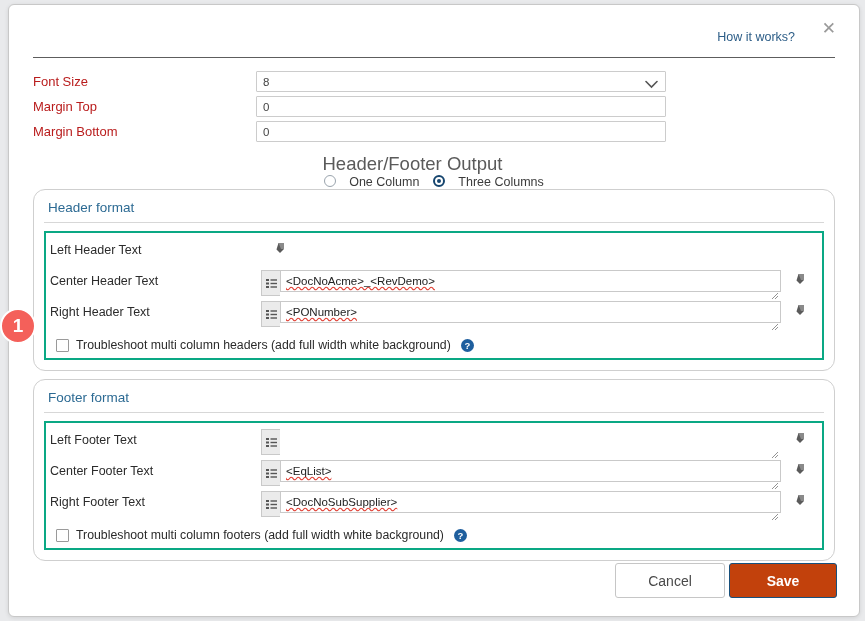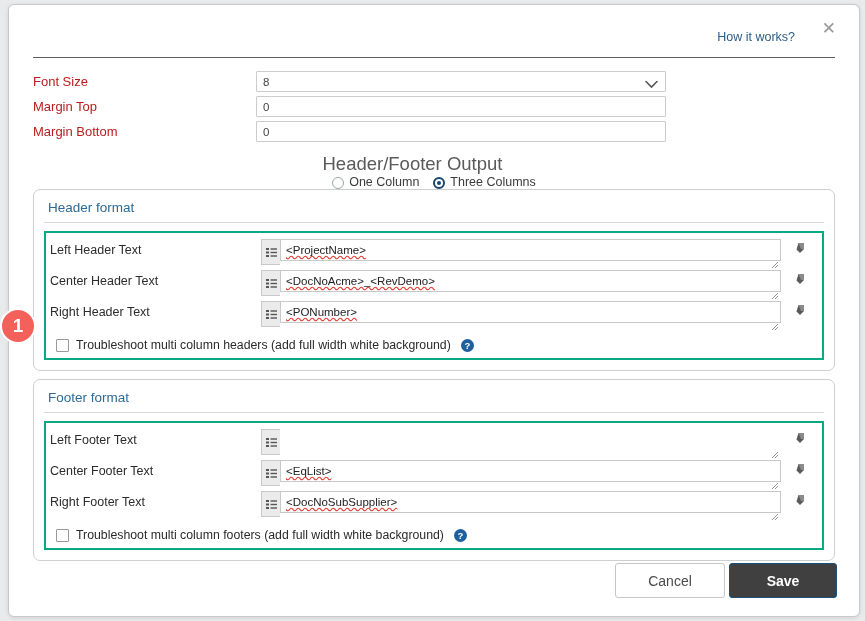--- a/index.html
+++ b/index.html
@@ -101,21 +101,21 @@
     height: 28px;
     flex-direction: column;
   }
   .output-title {
     font-size: 18.5px;
     color: #5a5a5a;
     width: 223px;
     font-weight: 400;
   }
   .radio-grp { display: flex; align-items: center; gap: 14px; }
-  .radio-opt { display: flex; align-items: flex-end; gap: 5px; cursor: pointer; }
+  .radio-opt { display: flex; align-items: flex-start; gap: 13px; cursor: pointer; }
   .radio-dot {
     width: 12px; height: 12px;
     border-radius: 50%;
     border: 1.5px solid #9aa4ad;
     background: #fff;
     display: inline-block;
     position: relative;
   }
   .radio-dot.on { border-color: #16456e; border-width: 2px; }
   .radio-dot.on::after {
@@ -124,21 +124,21 @@
     left: 2px; top: 2px;
     width: 4px; height: 4px;
     border-radius: 50%;
     background: #16456e;
   }
   .radio-label { font-size: 12.5px; color: #3b3b3b; }
   
   .panel {
     margin: 8px 24px 0 24px;
     border: 1px solid #cfcfcf;
-    border-radius: 7px;
+    border-radius: 12px;
     background: #fff;
     padding: 8px 10px 10px 10px;
   }
   .panel-title {
     font-size: 13.5px;
     color: #2c6a93;
     padding: 2px 2px 7px 4px;
     border-bottom: 1px solid #d7d7d7;
     margin-bottom: 8px;
   }
@@ -271,21 +271,21 @@
     height: 35px;
   }
   .btn-cancel {
     width: 110px;
     background: #ffffff;
     border: 1px solid #c6c6c6;
     color: #4a4a4a;
   }
   .btn-save {
     width: 108px;
-    background: #404040;
+    background: #c2410c;
     border: 1px solid #17507c;
     color: #ffffff;
     font-weight: 700;
   }
 </style>
 </head>
 <body>
 
 <div class="backdrop"></div>
 
@@ -331,40 +331,20 @@
       </label>
     </div>
   </div>
 
   <div class="panel">
     <div class="panel-title">Header format</div>
     <div class="teal-box">
 
       <div class="fmt-row">
         <div class="fmt-label">Left Header Text</div>
-        <div class="ta-group">
-          <div class="ta-prefix">
-            <svg width="11" height="9" viewBox="0 0 11 9">
-                <rect x="0" y="0" width="3" height="2" fill="#555"></rect>
-                <rect x="4.5" y="0.3" width="6.5" height="1.4" fill="#555"></rect>
-                <rect x="0" y="3.5" width="3" height="2" fill="#555"></rect>
-                <rect x="4.5" y="3.8" width="6.5" height="1.4" fill="#555"></rect>
-                <rect x="0" y="7" width="3" height="2" fill="#555"></rect>
-                <rect x="4.5" y="7.3" width="6.5" height="1.4" fill="#555"></rect>
-              </svg>
-          </div>
-          <div class="ta-wrap">
-            <div class="ta-box"><span class="red-squiggle">&lt;ProjectName&gt;</span></div>
-            <span class="grip">
-              <svg width="8" height="8" viewBox="0 0 8 8">
-                  <path d="M7 1 L1 7 M7 4 L4 7" stroke="#888" stroke-width="0.9"></path>
-                </svg>
-            </span>
-          </div>
-        </div>
         <div class="eraser-btn">
           <svg width="11" height="12" viewBox="0 0 11 12">
               <path d="M3.5 1 L9 1 L9 7 L5 11 L1.5 7.5 Z" fill="#5a5a5a"></path>
               <path d="M3.5 1 L9 1 L9 7 L6 7 Z" fill="#8a8a8a"></path>
             </svg>
         </div>
       </div>
 
       <div class="fmt-row">
         <div class="fmt-label">Center Header Text</div>

